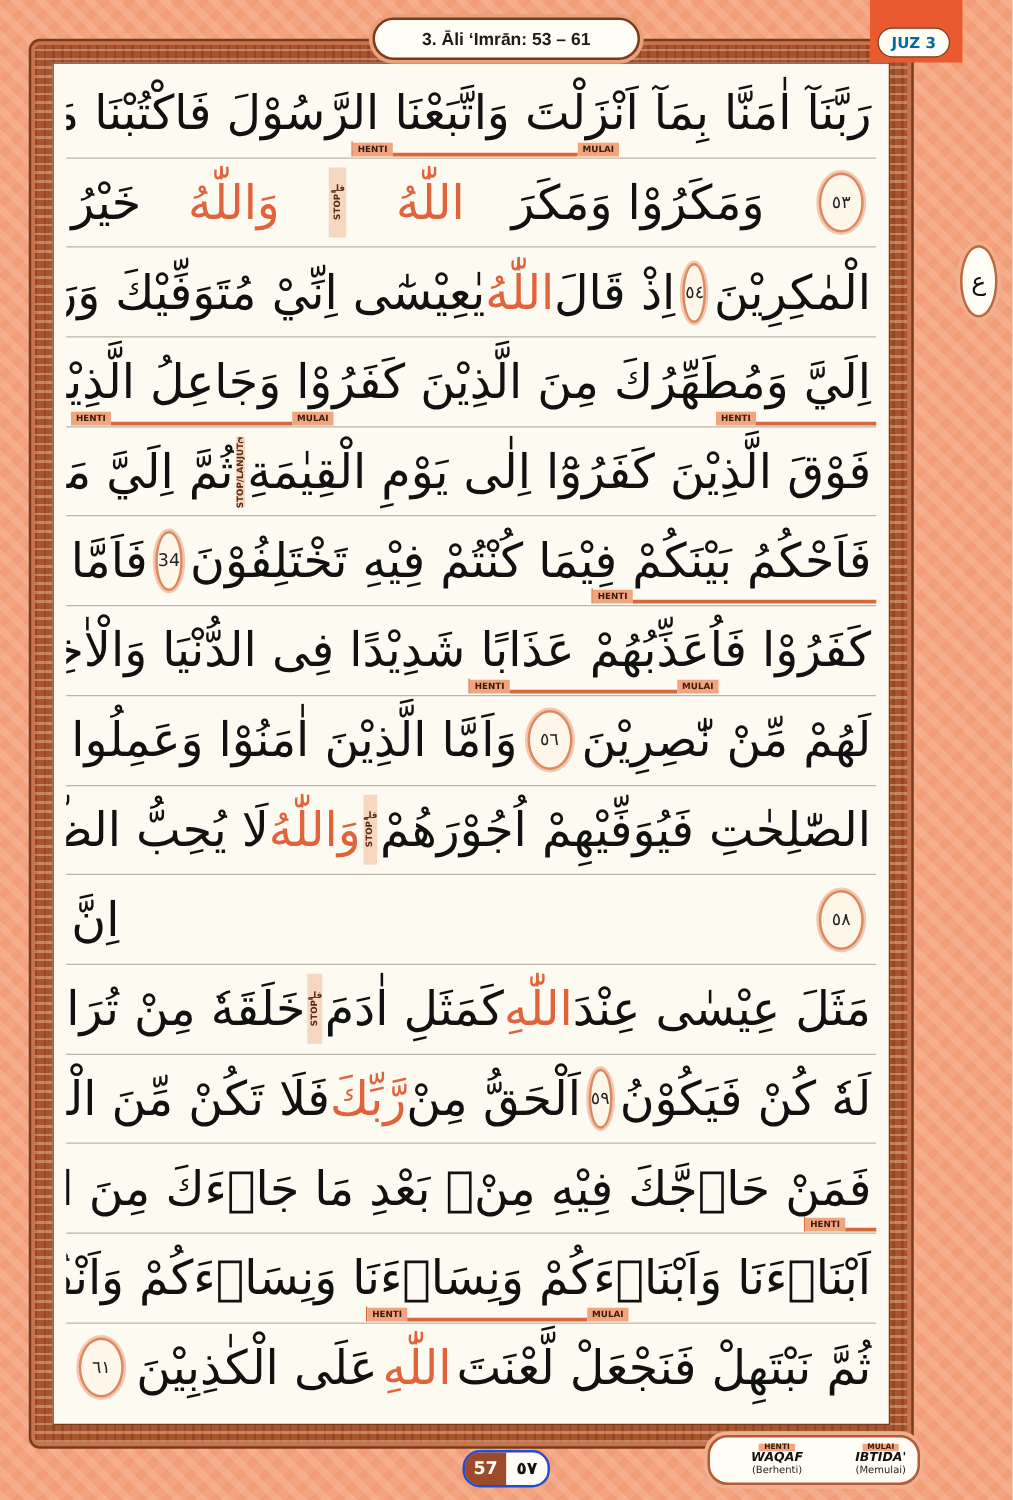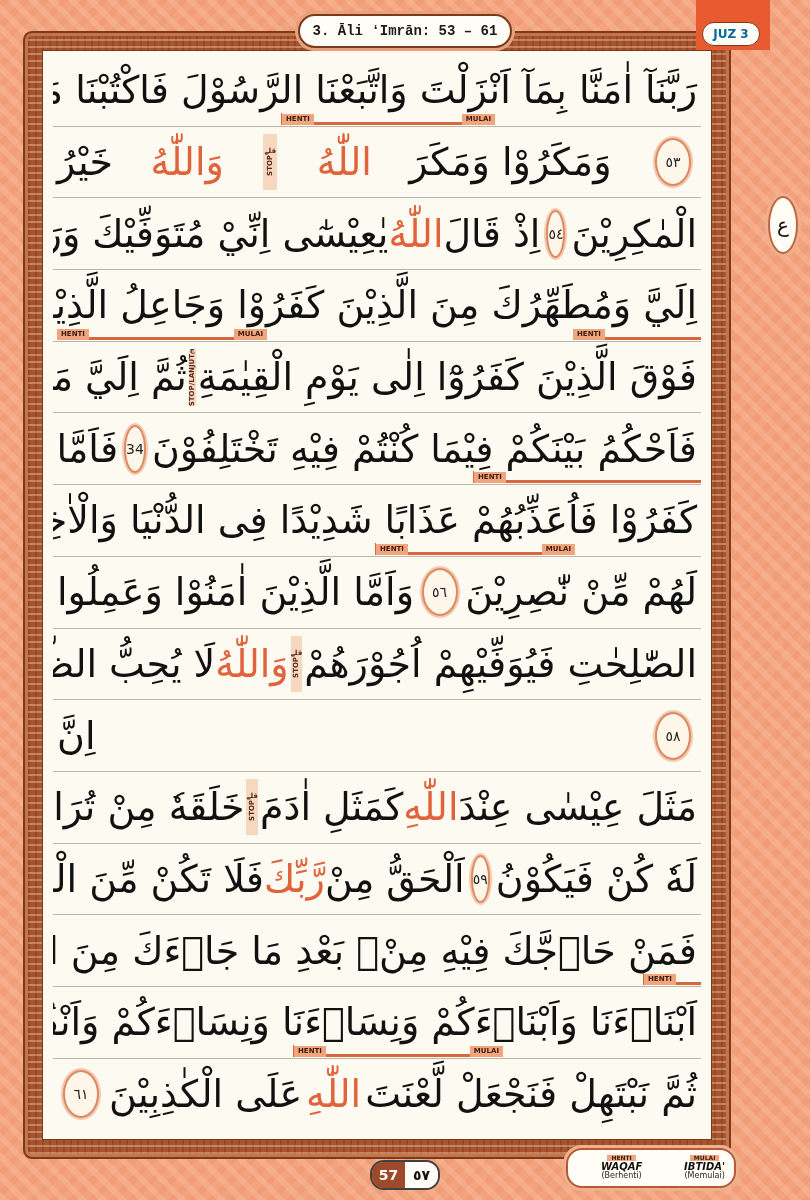--- a/index.html
+++ b/index.html
@@ -28,21 +28,21 @@
   .page {
     position: absolute;
     left: 14px; top: 14px; right: 14px; bottom: 14px;
     background: #fdfaf1;
     border: 1px solid #7a3a1c;
   }
   .title-pill {
     position: absolute; left: 298px; top: 14px; width: 214px; height: 34px;
     background: #fffdf5; border: 2px solid #7a3a1c; border-radius: 18px;
     display: flex; align-items: center; justify-content: center;
-    font-family: Liberation Mono, monospace; font-weight: bold; font-size: 14px; color: #1b1b1b;
+    font-family: Liberation Sans, sans-serif; font-weight: bold; font-size: 14px; color: #1b1b1b;
     box-shadow: 0 0 0 3px #e9a07c;
     z-index: 5;
   }
   .juz-tab {
     position: absolute; left: 696px; top: 0; width: 74px; height: 50px;
     background: #e95a30; z-index: 4;
   }
   .juz-pill {
     position: absolute; left: 702px; top: 22px; width: 58px; height: 24px;
     background: #fffdf5; border-radius: 12px; border: 1px solid #7a3a1c;
@@ -97,21 +97,21 @@
     direction: ltr;
   }
   .hm-bar .lbl {
     font-family: "DejaVu Sans", sans-serif; font-size: 7px; font-weight: bold;
     background: #f1a57f; color: #3a1a0a; padding: 1px 4px; height: 11px; line-height: 9px;
   }
   .hm-bar .rule { flex: 1; height: 3px; background: #d9673c; margin-bottom: 0; }
   .hm-bar .tick { width: 1px; height: 12px; background: #d9673c; }
   .page-num {
     position: absolute; left: 370px; top: 1160px; width: 70px; height: 30px;
-    display: flex; border-radius: 14px; overflow: hidden; border: 2px solid #404040;
+    display: flex; border-radius: 14px; overflow: hidden; border: 2px solid #1d4ed8;
     font-family: "DejaVu Sans", sans-serif; font-weight: bold; font-size: 14px;
     z-index: 6;
   }
   .page-num .latin { flex: 1; background: #9c4a2a; color: #fff; display: flex; align-items: center; justify-content: center; }
   .page-num .arabic { flex: 1; background: #fffdf5; color: #111; display: flex; align-items: center; justify-content: center; }
   .legend {
     position: absolute; left: 566px; top: 1148px; width: 170px; height: 40px;
     background: #fffdf5; border: 2px solid #b45a34; border-radius: 16px;
     display: flex; justify-content: space-around; align-items: center;
     font-family: "DejaVu Sans", sans-serif; z-index: 6;

